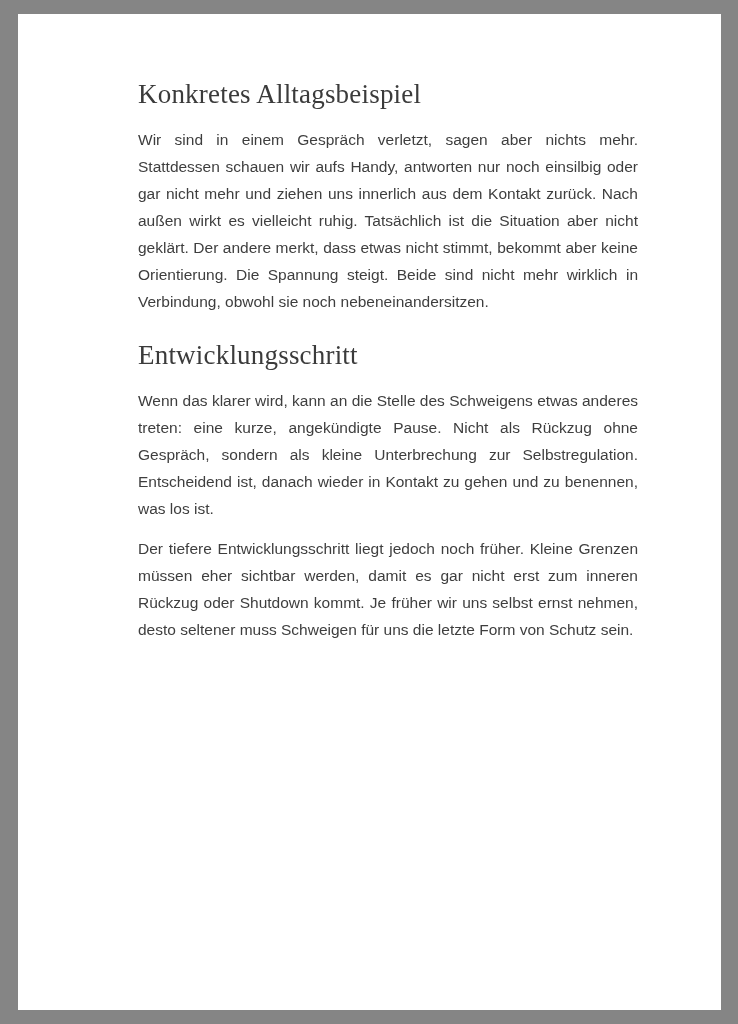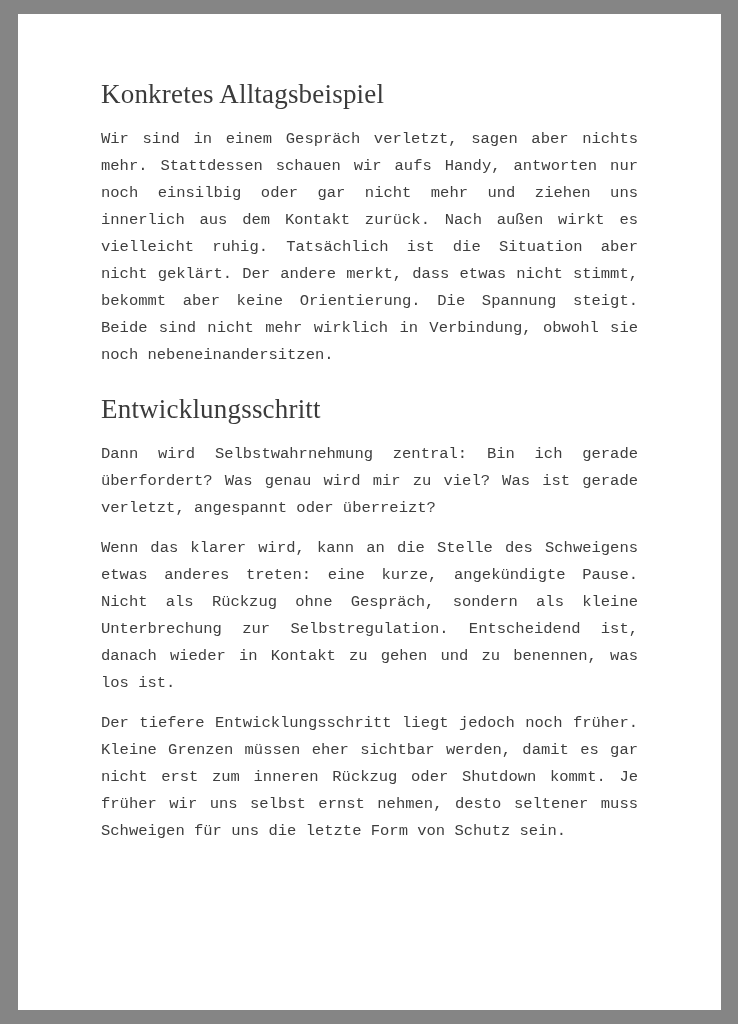--- a/index.html
+++ b/index.html
@@ -17,52 +17,51 @@
   .page {
     position: absolute;
     top: 14px;
     left: 18px;
     right: 17px;
     bottom: 14px;
     background: #ffffff;
     box-sizing: border-box;
   }
   .content {
-    padding: 64px 83px 0 83px;
+    padding: 64px 83px 0 120px;
   }
   .section-heading {
     font-family: "Liberation Serif", serif;
     font-weight: normal;
     font-size: 27px;
     line-height: 32px;
     color: #3b3b3b;
     margin: 0 0 16px 0;
     letter-spacing: 0.2px;
   }
   .section + .section .section-heading {
     margin-top: 24px;
   }
   .section p {
-    font-family: Liberation Mono, monospace;
+    font-family: Liberation Sans, sans-serif;
     font-size: 15.5px;
     line-height: 27px;
     color: #3e3e3e;
     text-align: justify;
     margin: 0 0 13px 0;
   }
 </style>
 </head>
 <body>
 
 <div class="page">
   <div class="content">
       <div class="section">
         <h1 class="section-heading">Konkretes Alltagsbeispiel</h1>
         <p>Wir sind in einem Gespräch verletzt, sagen aber nichts mehr. Stattdessen schauen wir aufs Handy, antworten nur noch einsilbig oder gar nicht mehr und ziehen uns innerlich aus dem Kontakt zurück. Nach außen wirkt es vielleicht ruhig. Tatsächlich ist die Situation aber nicht geklärt. Der andere merkt, dass etwas nicht stimmt, bekommt aber keine Orientierung. Die Spannung steigt. Beide sind nicht mehr wirklich in Verbindung, obwohl sie noch nebeneinandersitzen.</p>
       </div>
       <div class="section">
         <h1 class="section-heading">Entwicklungsschritt</h1>
-        <p>Dann wird Selbstwahrnehmung zentral: Bin ich gerade überfordert? Was genau wird mir zu viel? Was ist gerade verletzt, angespannt oder überreizt?</p>
         <p>Wenn das klarer wird, kann an die Stelle des Schweigens etwas anderes treten: eine kurze, angekündigte Pause. Nicht als Rückzug ohne Gespräch, sondern als kleine Unterbrechung zur Selbstregulation. Entscheidend ist, danach wieder in Kontakt zu gehen und zu benennen, was los ist.</p>
         <p>Der tiefere Entwicklungsschritt liegt jedoch noch früher. Kleine Grenzen müssen eher sichtbar werden, damit es gar nicht erst zum inneren Rückzug oder Shutdown kommt. Je früher wir uns selbst ernst nehmen, desto seltener muss Schweigen für uns die letzte Form von Schutz sein.</p>
       </div>
     </div>
 </div>
 
 </body></html>

